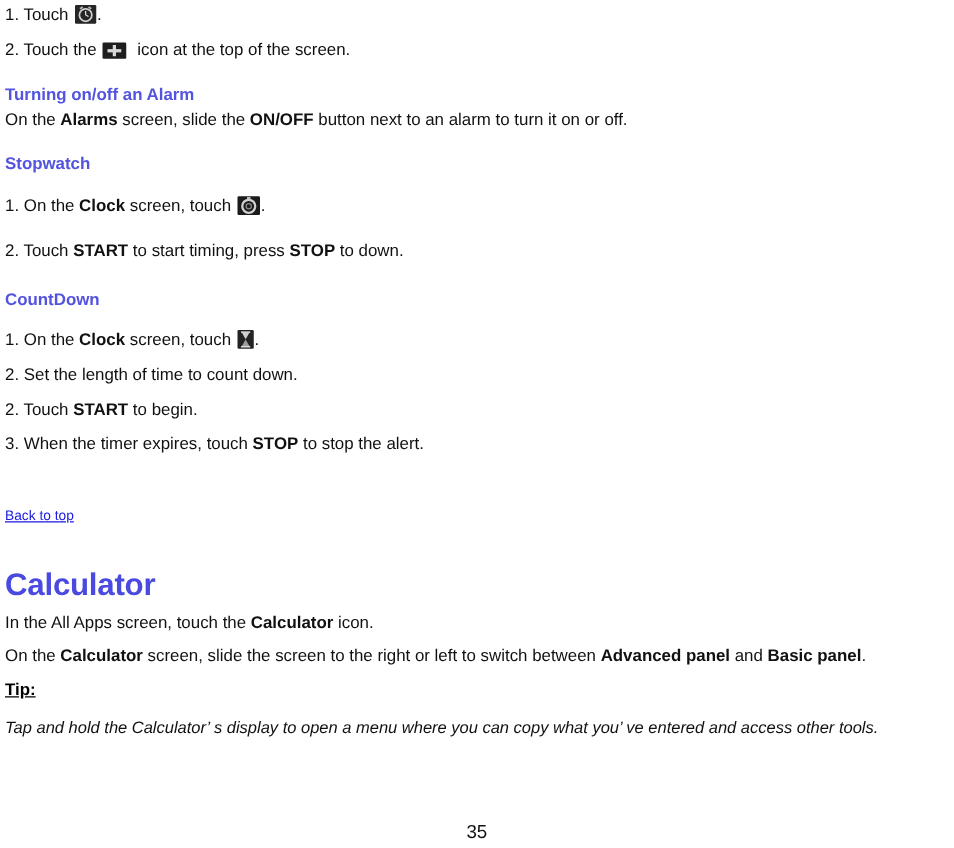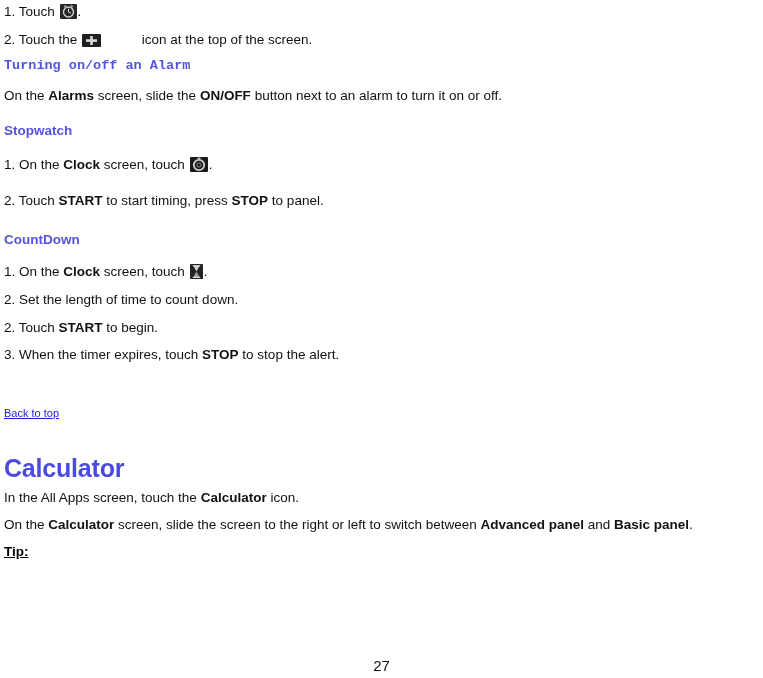--- a/index.html
+++ b/index.html
@@ -129,43 +129,43 @@
   </div>
 
   <div class="line step" style="top:32px;">
     <span>2. Touch the</span>
     <span class="icon icon-plus">
       <svg width="19" height="13" viewBox="0 0 19 13" aria-hidden="true">
         <rect x="8.2" y="2" width="2.6" height="9" fill="#d8d8d8"></rect>
         <rect x="4" y="5.3" width="11" height="2.6" fill="#d8d8d8"></rect>
       </svg>
     </span>
-    <span style="padding-left:4px;margin-left:32px;">icon at the top of the screen.</span>
-  </div>
-
-  <div class="h-sub" style="top:58px;font-family:Liberation Mono, monospace;">Turning on/off an Alarm</div>
+    <span style="padding-left:4px;">icon at the top of the screen.</span>
+  </div>
+
+  <div class="h-sub" style="top:68px;">Turning on/off an Alarm</div>
 
   <div class="line" style="top:88px;">
     <span>On the </span><span class="b">Alarms</span><span> screen, slide the </span><span class="b">ON/OFF</span><span> button next to an alarm to turn it on or off.</span>
   </div>
 
   <div class="h-sub" style="top:123px;">Stopwatch</div>
 
   <div class="line step" style="top:157px;">
     <span>1. On the </span><span class="b">Clock</span><span> screen, touch </span><span class="icon icon-watch">
       <svg width="18" height="15" viewBox="0 0 18 15" aria-hidden="true">
         <circle cx="9" cy="8" r="5.2" fill="none" stroke="#d0d0d0" stroke-width="1.8"></circle>
         <circle cx="9" cy="8" r="2.1" fill="none" stroke="#8a8a8a" stroke-width="1"></circle>
         <rect x="7.6" y="0.6" width="2.8" height="1.8" fill="#bdbdbd"></rect>
       </svg>
     </span><span>.</span>
   </div>
 
   <div class="line step" style="top:193px;">
-    <span>2. Touch </span><span class="b">START</span><span> to start timing, press </span><span class="b">STOP</span><span> to panel.</span>
+    <span>2. Touch </span><span class="b">START</span><span> to start timing, press </span><span class="b">STOP</span><span> to down.</span>
   </div>
 
   <div class="h-sub" style="top:232px;">CountDown</div>
 
   <div class="line step" style="top:264px;">
     <span>1. On the </span><span class="b">Clock</span><span> screen, touch </span><span class="icon icon-hour">
       <svg width="13" height="15" viewBox="0 0 13 15" aria-hidden="true">
         <path d="M3.4 2 H9.6 L6.5 7.4 Z" fill="#cfcfcf"></path>
         <path d="M3.4 13 H9.6 L6.5 7.6 Z" fill="#9c9c9c"></path>
         <rect x="2.8" y="1.1" width="7.4" height="1.2" fill="#dcdcdc"></rect>
@@ -191,16 +191,17 @@
   <div class="line" style="top:490px;">
     <span>In the All Apps screen, touch the </span><span class="b">Calculator</span><span> icon.</span>
   </div>
 
   <div class="line" style="top:517px;">
     <span>On the </span><span class="b">Calculator</span><span> screen, slide the screen to the right or left to switch between </span><span class="b">Advanced panel</span><span> and </span><span class="b">Basic panel</span><span>.</span>
   </div>
 
   <div class="tip-label" style="top:544px;">Tip:</div>
 
-
-  <div class="pagenum" style="top:657px;">27</div>
+  <div class="tip-body" style="top:571px;">Tap and hold the Calculator’ s display to open a menu where you can copy what you’ ve entered and access other tools.</div>
+
+  <div class="pagenum" style="top:657px;">35</div>
 
 </div>
 
 </body></html>

